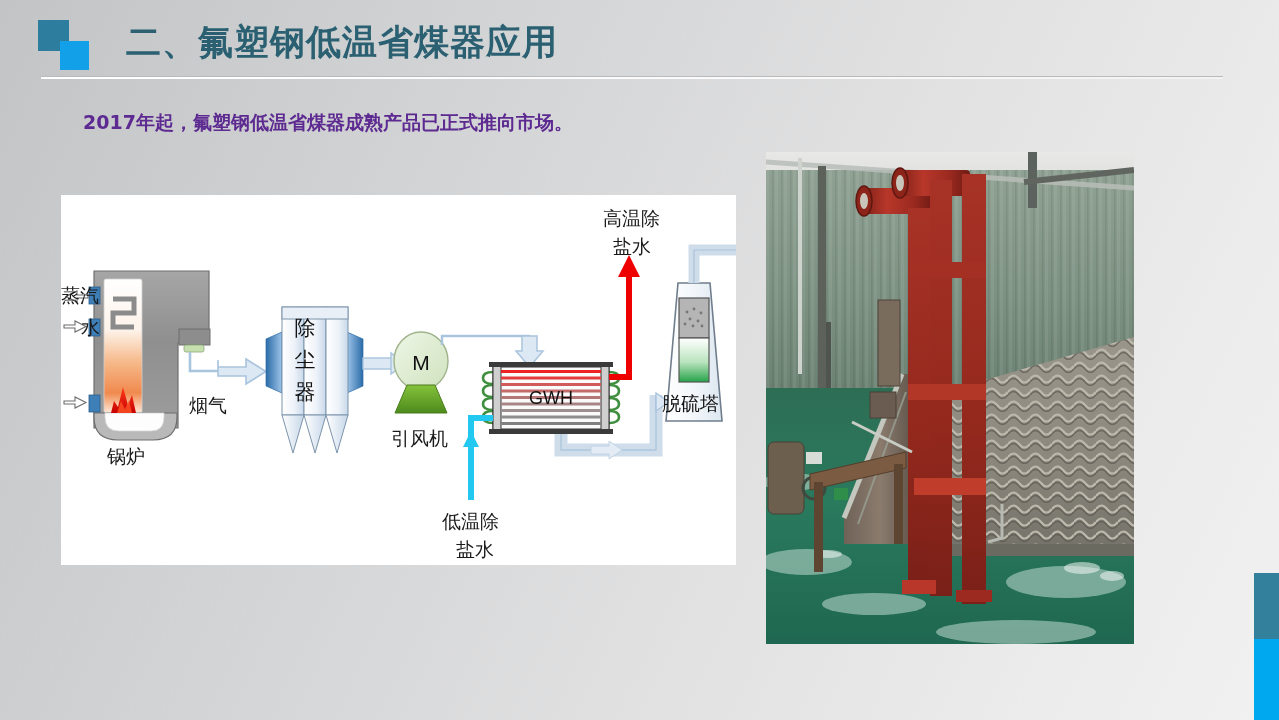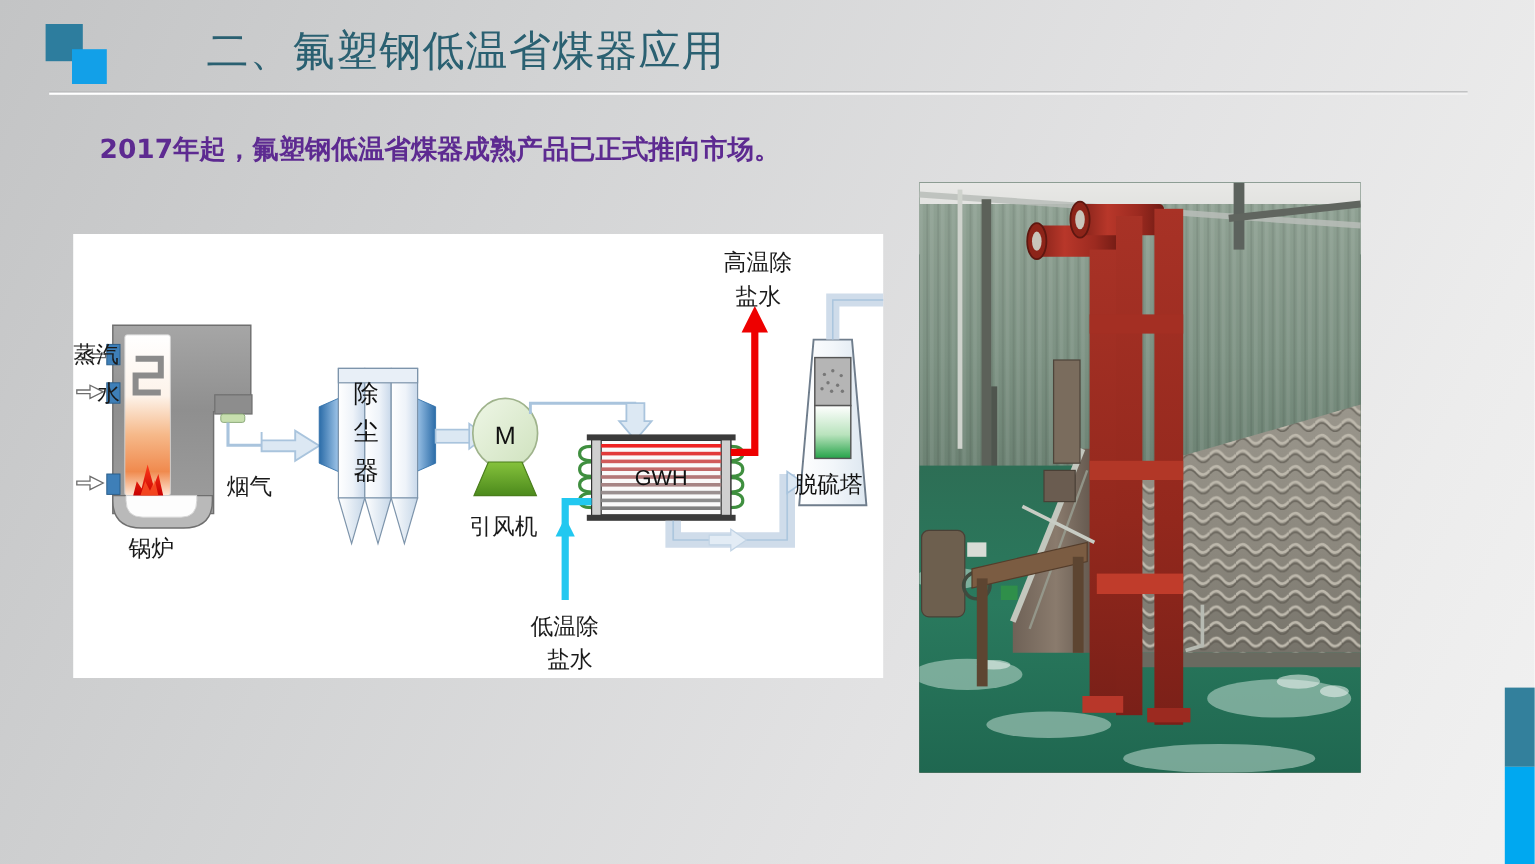--- a/index.html
+++ b/index.html
@@ -18,36 +18,35 @@
   .hdr-sq-a {
     position: absolute; left: 38px; top: 20px;
     width: 31px; height: 31px; background: #2d7d9e;
   }
   .hdr-sq-b {
     position: absolute; left: 60px; top: 41px;
     width: 29px; height: 29px; background: #12a0e8;
   }
   .hdr-title {
     position: absolute; left: 126px; top: 19px;
-    font-size: 35px; font-weight: normal; letter-spacing: 1px;
+    font-size: 35px; font-weight: bold; letter-spacing: 1px;
     color: #2a6071; white-space: nowrap;
     font-family: "DejaVu Sans", "Liberation Sans", sans-serif;
-    margin-left: 46px;
   }
   .hdr-rule {
     position: absolute; left: 41px; top: 76px;
     width: 1182px; height: 3px;
     background: linear-gradient(to right, #ffffff 0%, #fafafa 60%, #f2f2f2 100%);
     border-top: 1px solid #b9babb;
   }
 
   
   .subtitle {
     position: absolute; left: 83px; top: 110px;
-    font-size: 22px; font-weight: bold; color: #5d2a91;
+    font-size: 19px; font-weight: bold; color: #5d2a91;
     white-space: nowrap;
     font-family: "DejaVu Sans", "Liberation Sans", sans-serif;
   }
 
   
   .diagram-panel {
     position: absolute; left: 61px; top: 195px;
     width: 675px; height: 370px; background: #ffffff;
   }
   .diagram-panel svg { display: block; }

